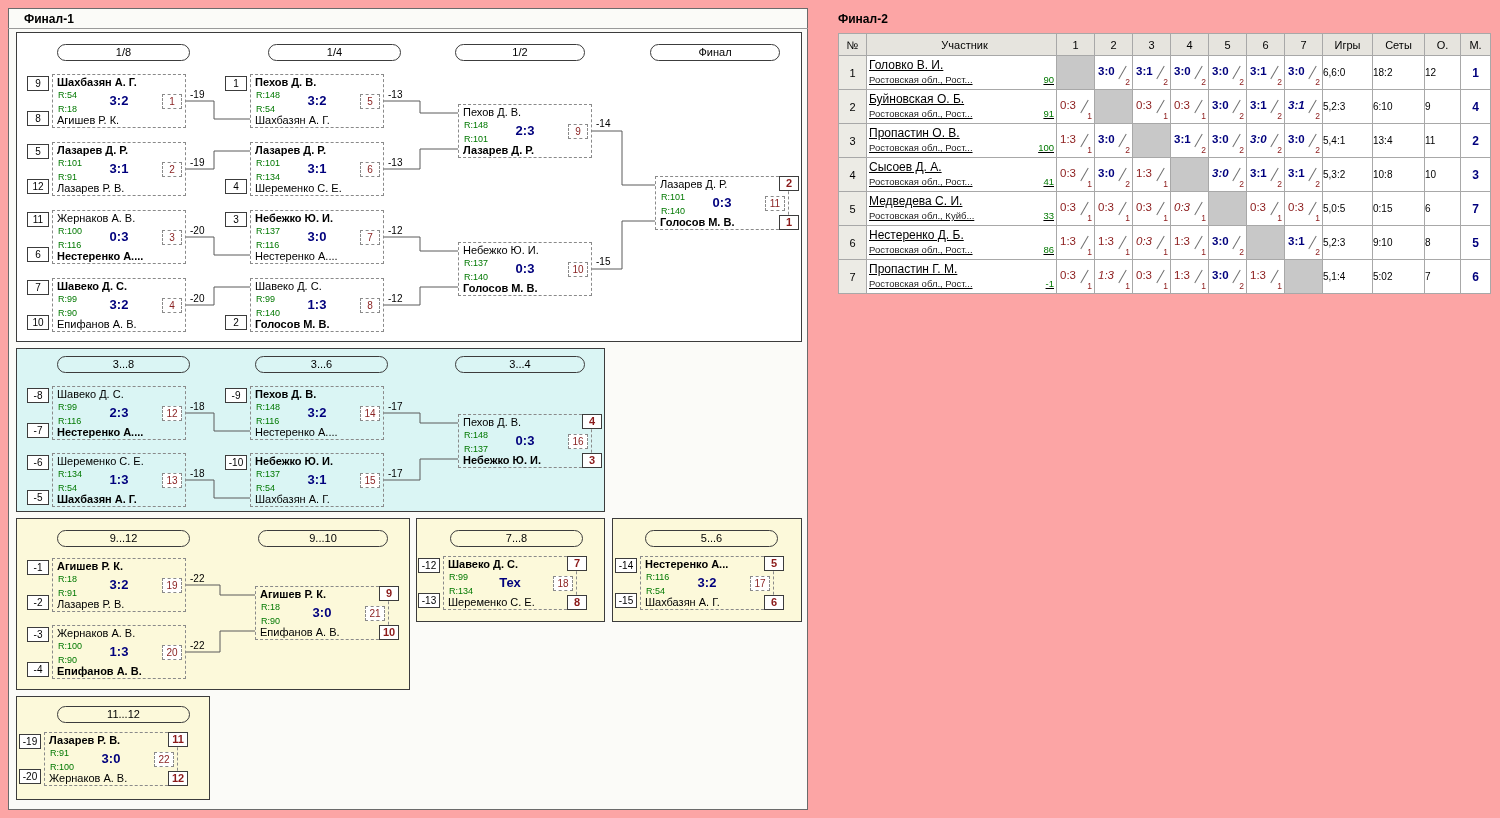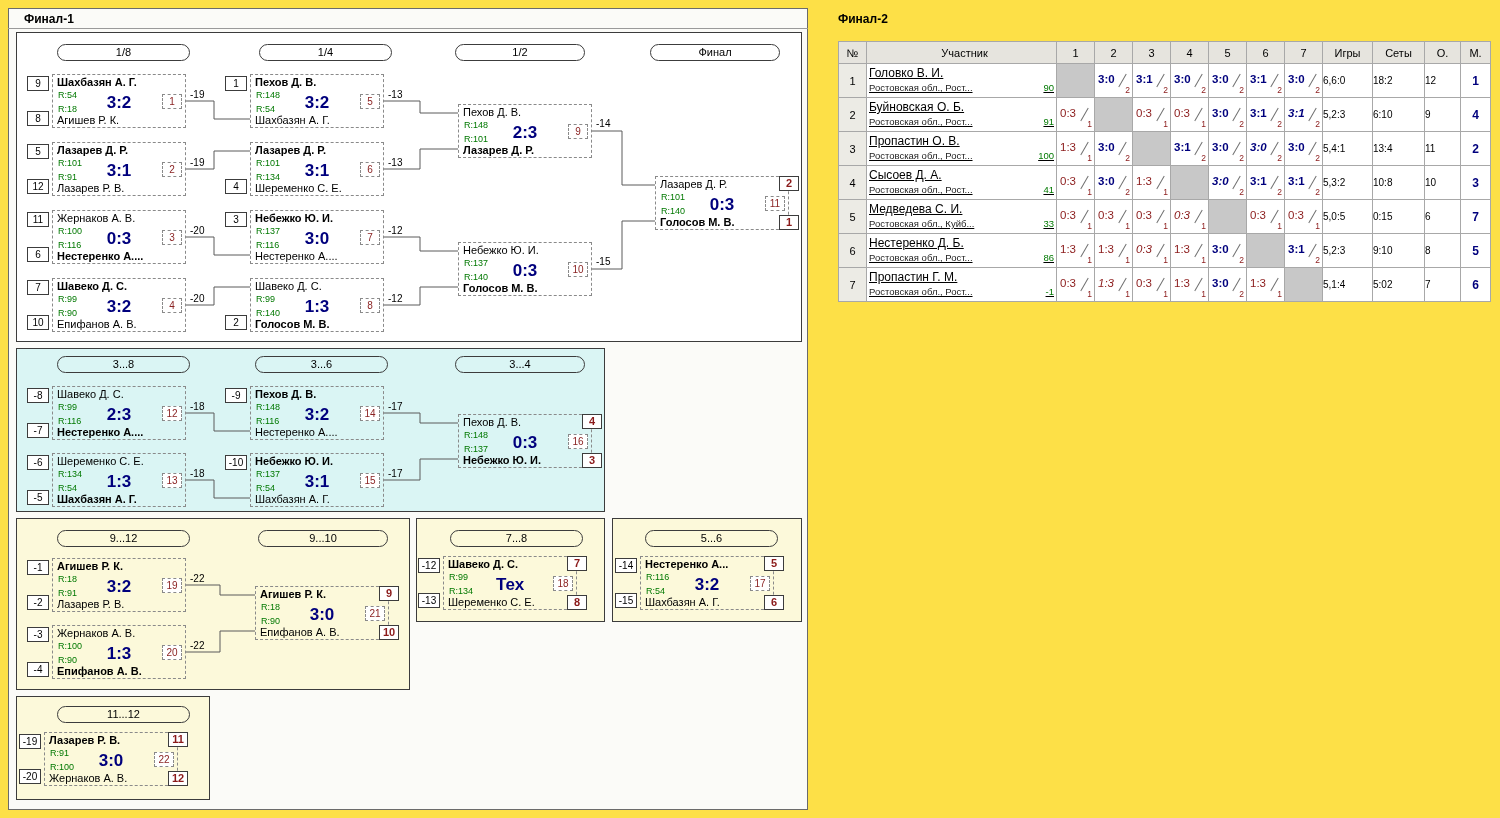--- a/index.html
+++ b/index.html
@@ -1,49 +1,49 @@
 <!DOCTYPE html>
 <html><head>
 <meta charset="utf-8">
 <style>
   * { margin:0; padding:0; box-sizing:border-box; }
   html,body { background:#d4d2cc; }
   body { font-family:"Liberation Sans", sans-serif; }
-  .page { position:relative; width:1500px; height:818px; background:#fde047; overflow:hidden; }
+  .page { position:relative; width:1500px; height:818px; background:#fca5a5; overflow:hidden; }
 
   
   .panel1 { position:absolute; left:8px; top:8px; width:800px; height:802px; background:#fbfbf8; border:1px solid #6b6b6b; }
   .p1-title { position:absolute; left:8px; top:8px; width:800px; height:21px; border-bottom:1px solid #9a9a9a; font-weight:bold; font-size:12px; padding:4px 0 0 16px; color:#000; z-index:2; }
   .bbox { position:absolute; border:1px solid #3c3c3c; z-index:1; }
   .box-main { left:16px; top:32px; width:786px; height:310px; background:#ffffff; }
   .box-cyan { left:16px; top:348px; width:589px; height:164px; background:#daf5f4; }
   .box-y1 { left:16px; top:518px; width:394px; height:172px; background:#fcf9da; }
   .box-y2 { left:416px; top:518px; width:189px; height:104px; background:#fcf9da; }
   .box-y3 { left:612px; top:518px; width:190px; height:104px; background:#fcf9da; }
   .box-y4 { left:16px; top:696px; width:194px; height:104px; background:#fcf9da; }
   .pill { position:absolute; height:17px; border:1px solid #3c3c3c; border-radius:9px; font-size:11px; text-align:center; line-height:14px; color:#000; z-index:3; }
   svg.conn { position:absolute; left:0; top:0; z-index:2; pointer-events:none; }
 
   .match { position:absolute; width:134px; height:54px; border:1px dashed #8a8a8a; z-index:4; }
   .pname { position:absolute; left:4px; font-size:11px; white-space:nowrap; color:#000; }
   .pn1 { top:1px; } .pn2 { bottom:1px; }
   .win { font-weight:bold; }
   .rv { position:absolute; left:5px; font-size:9px; color:#007800; }
   .rv1 { top:15px; } .rv2 { top:29px; }
-  .msc { position:absolute; left:0; right:0; top:18px; text-align:center; font-size:17px; font-weight:bold; color:#00007d; }
+  .msc { position:absolute; left:0; right:0; top:18px; text-align:center; font-size:13px; font-weight:bold; color:#00007d; }
   .mnum { position:absolute; right:3px; top:19px; width:20px; height:15px; border:1px dashed #8a8a8a; font-size:10px; color:#8b2323; text-align:center; line-height:13px; background:#fff; }
   .seed { position:absolute; left:-26px; width:22px; height:15px; border:1px solid #3c3c3c; background:#fff; font-size:10px; text-align:center; line-height:13px; color:#000; }
   .seed.st { top:1px; } .seed.sb { bottom:1px; }
   .plc { position:absolute; right:-11px; width:20px; height:15px; border:1px solid #3c3c3c; background:#fff; font-size:11px; font-weight:bold; color:#8b1a1a; text-align:center; line-height:13px; }
   .plc.ptp { top:-1px; } .plc.pbt { bottom:-1px; }
   .clabel { position:absolute; font-size:10px; color:#000; z-index:3; }
 
   
   .panel2 { position:absolute; left:830px; top:8px; width:664px; }
-  .p2-title { font-weight:bold; font-size:12px; padding:4px 0 15px 8px; color:#000; }
+  .p2-title { font-weight:bold; font-size:12px; padding:4px 0 7px 8px; color:#000; }
   table.rr { border-collapse:collapse; margin-left:8px; background:#fff; table-layout:fixed; }
   table.rr th, table.rr td { border:1px solid #a8a8a8; overflow:hidden; }
   table.rr th { background:#e6e4de; font-size:11px; font-weight:normal; height:22px; text-align:center; }
   th.h-left { text-align:left; padding-left:6px; }
   table.rr tbody tr { height:34px; }
   td.cnum { background:#ecebe5; text-align:center; font-size:11px; }
   td.part { padding:2px 2px; vertical-align:top; background:#fff;text-decoration:underline; }
   .nm { font-size:12px; color:#000; white-space:nowrap; }
   .rg { font-size:9.5px; color:#222; display:flex; justify-content:space-between; margin-top:2px; white-space:nowrap; }
   .rt { color:#007800; margin-left:11px; }
@@ -67,21 +67,21 @@
   <div class="p1-title">Финал-1</div>
 
   <div class="bbox box-main"></div>
   <div class="bbox box-cyan"></div>
   <div class="bbox box-y1"></div>
   <div class="bbox box-y2"></div>
   <div class="bbox box-y3"></div>
   <div class="bbox box-y4"></div>
 
   <div class="pill" style="left:57px;top:44px;width:133px">1/8</div>
-  <div class="pill" style="left:259px;top:44px;width:133px">1/4</div>
+  <div class="pill" style="left:268px;top:44px;width:133px">1/4</div>
   <div class="pill" style="left:455px;top:44px;width:130px">1/2</div>
   <div class="pill" style="left:650px;top:44px;width:130px">Финал</div>
   <div class="pill" style="left:57px;top:356px;width:133px">3...8</div>
   <div class="pill" style="left:255px;top:356px;width:133px">3...6</div>
   <div class="pill" style="left:455px;top:356px;width:130px">3...4</div>
   <div class="pill" style="left:57px;top:530px;width:133px">9...12</div>
   <div class="pill" style="left:258px;top:530px;width:130px">9...10</div>
   <div class="pill" style="left:450px;top:530px;width:133px">7...8</div>
   <div class="pill" style="left:645px;top:530px;width:133px">5...6</div>
   <div class="pill" style="left:57px;top:706px;width:133px">11...12</div>

